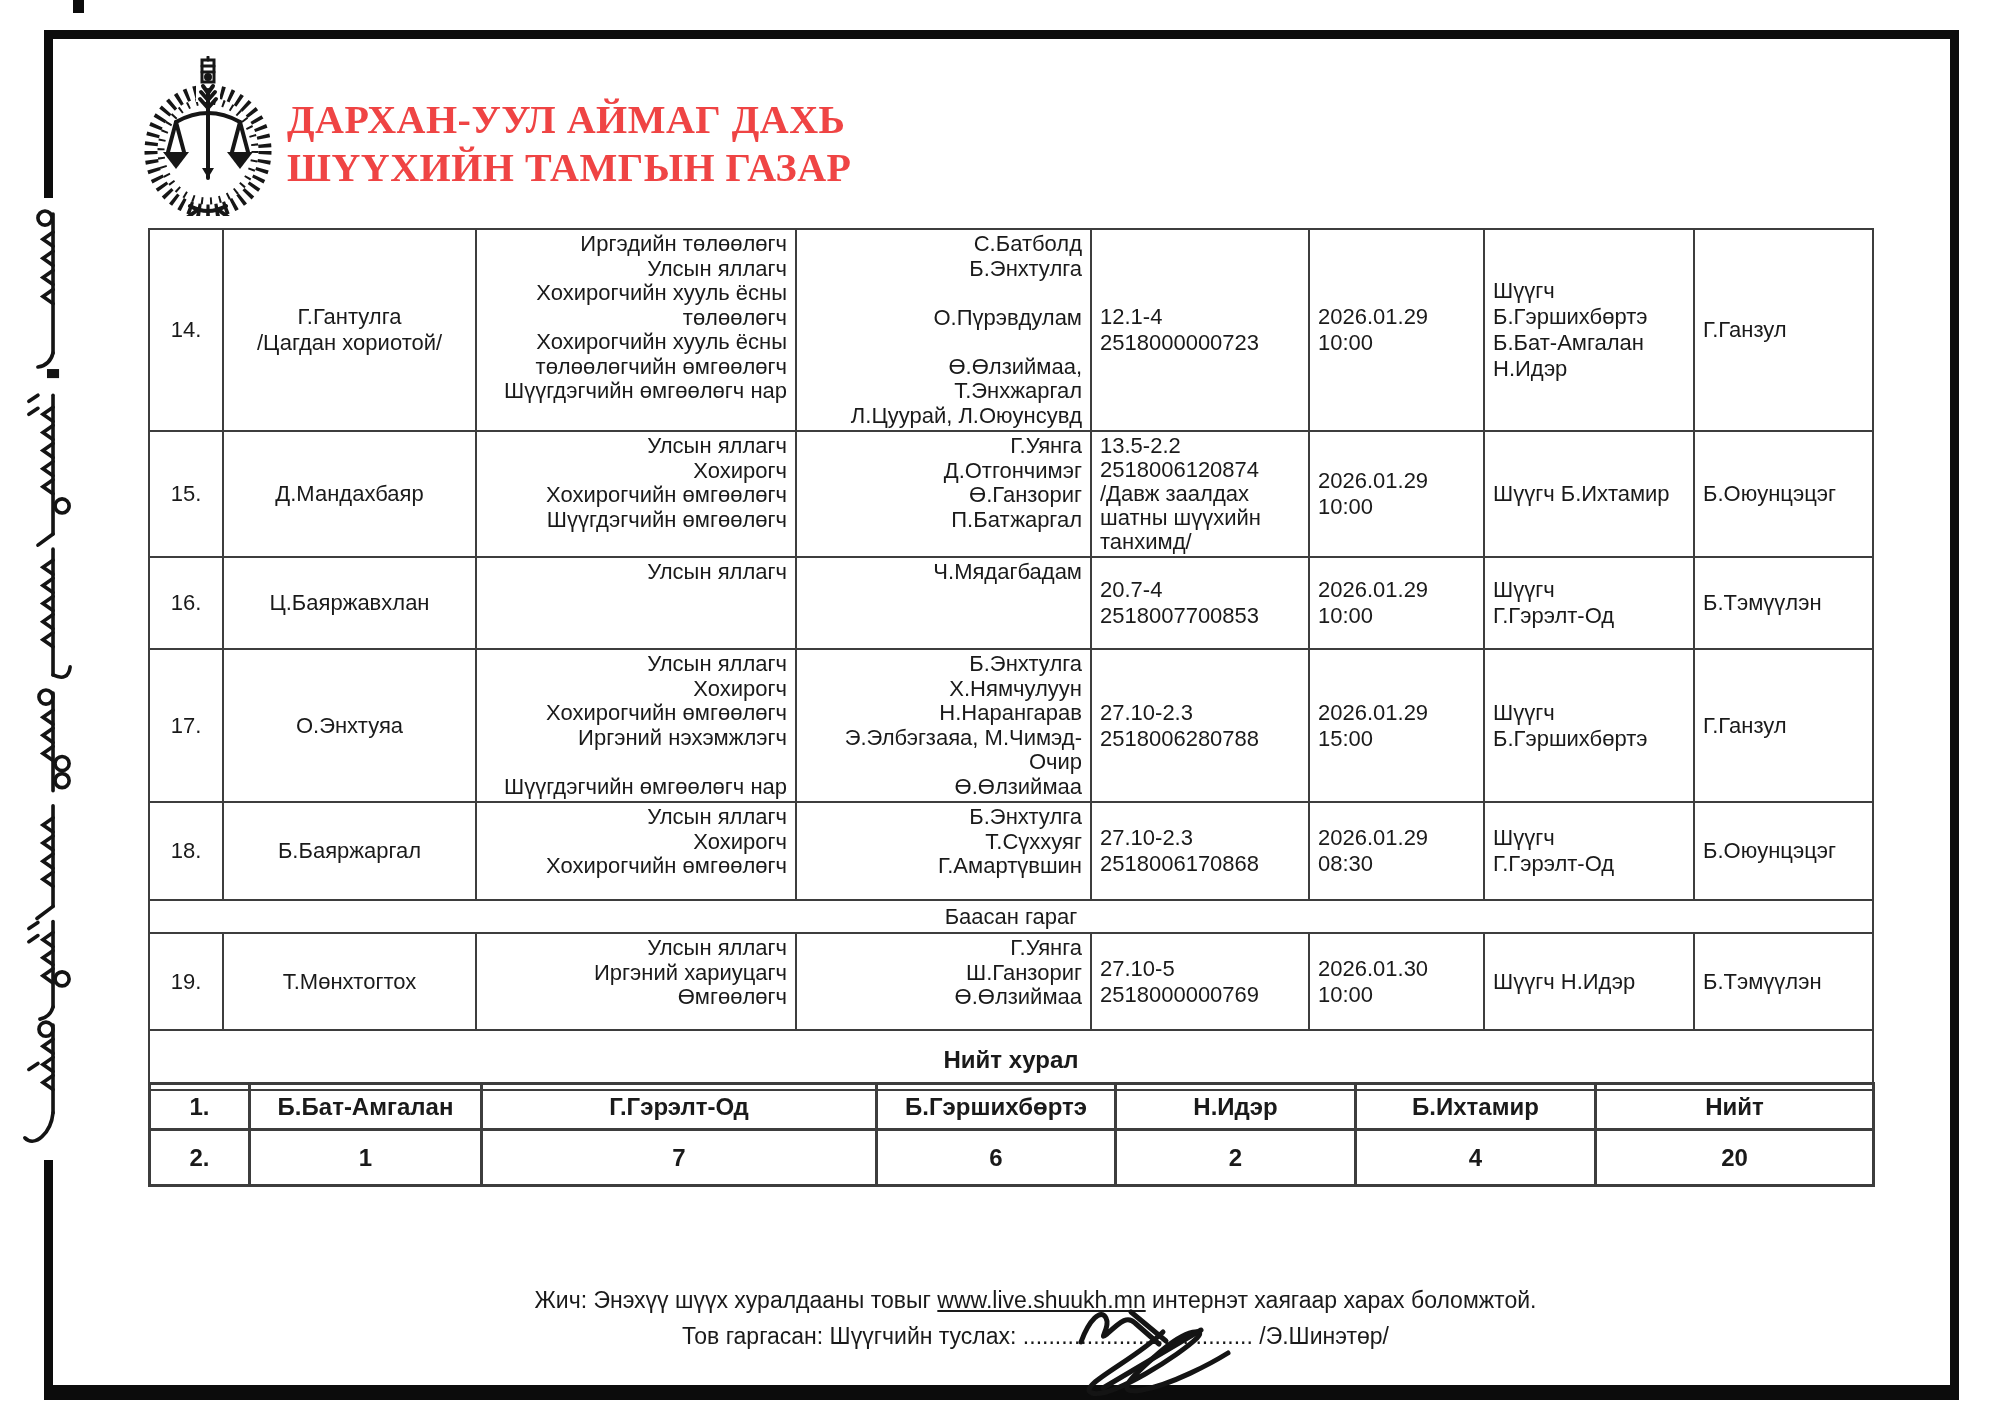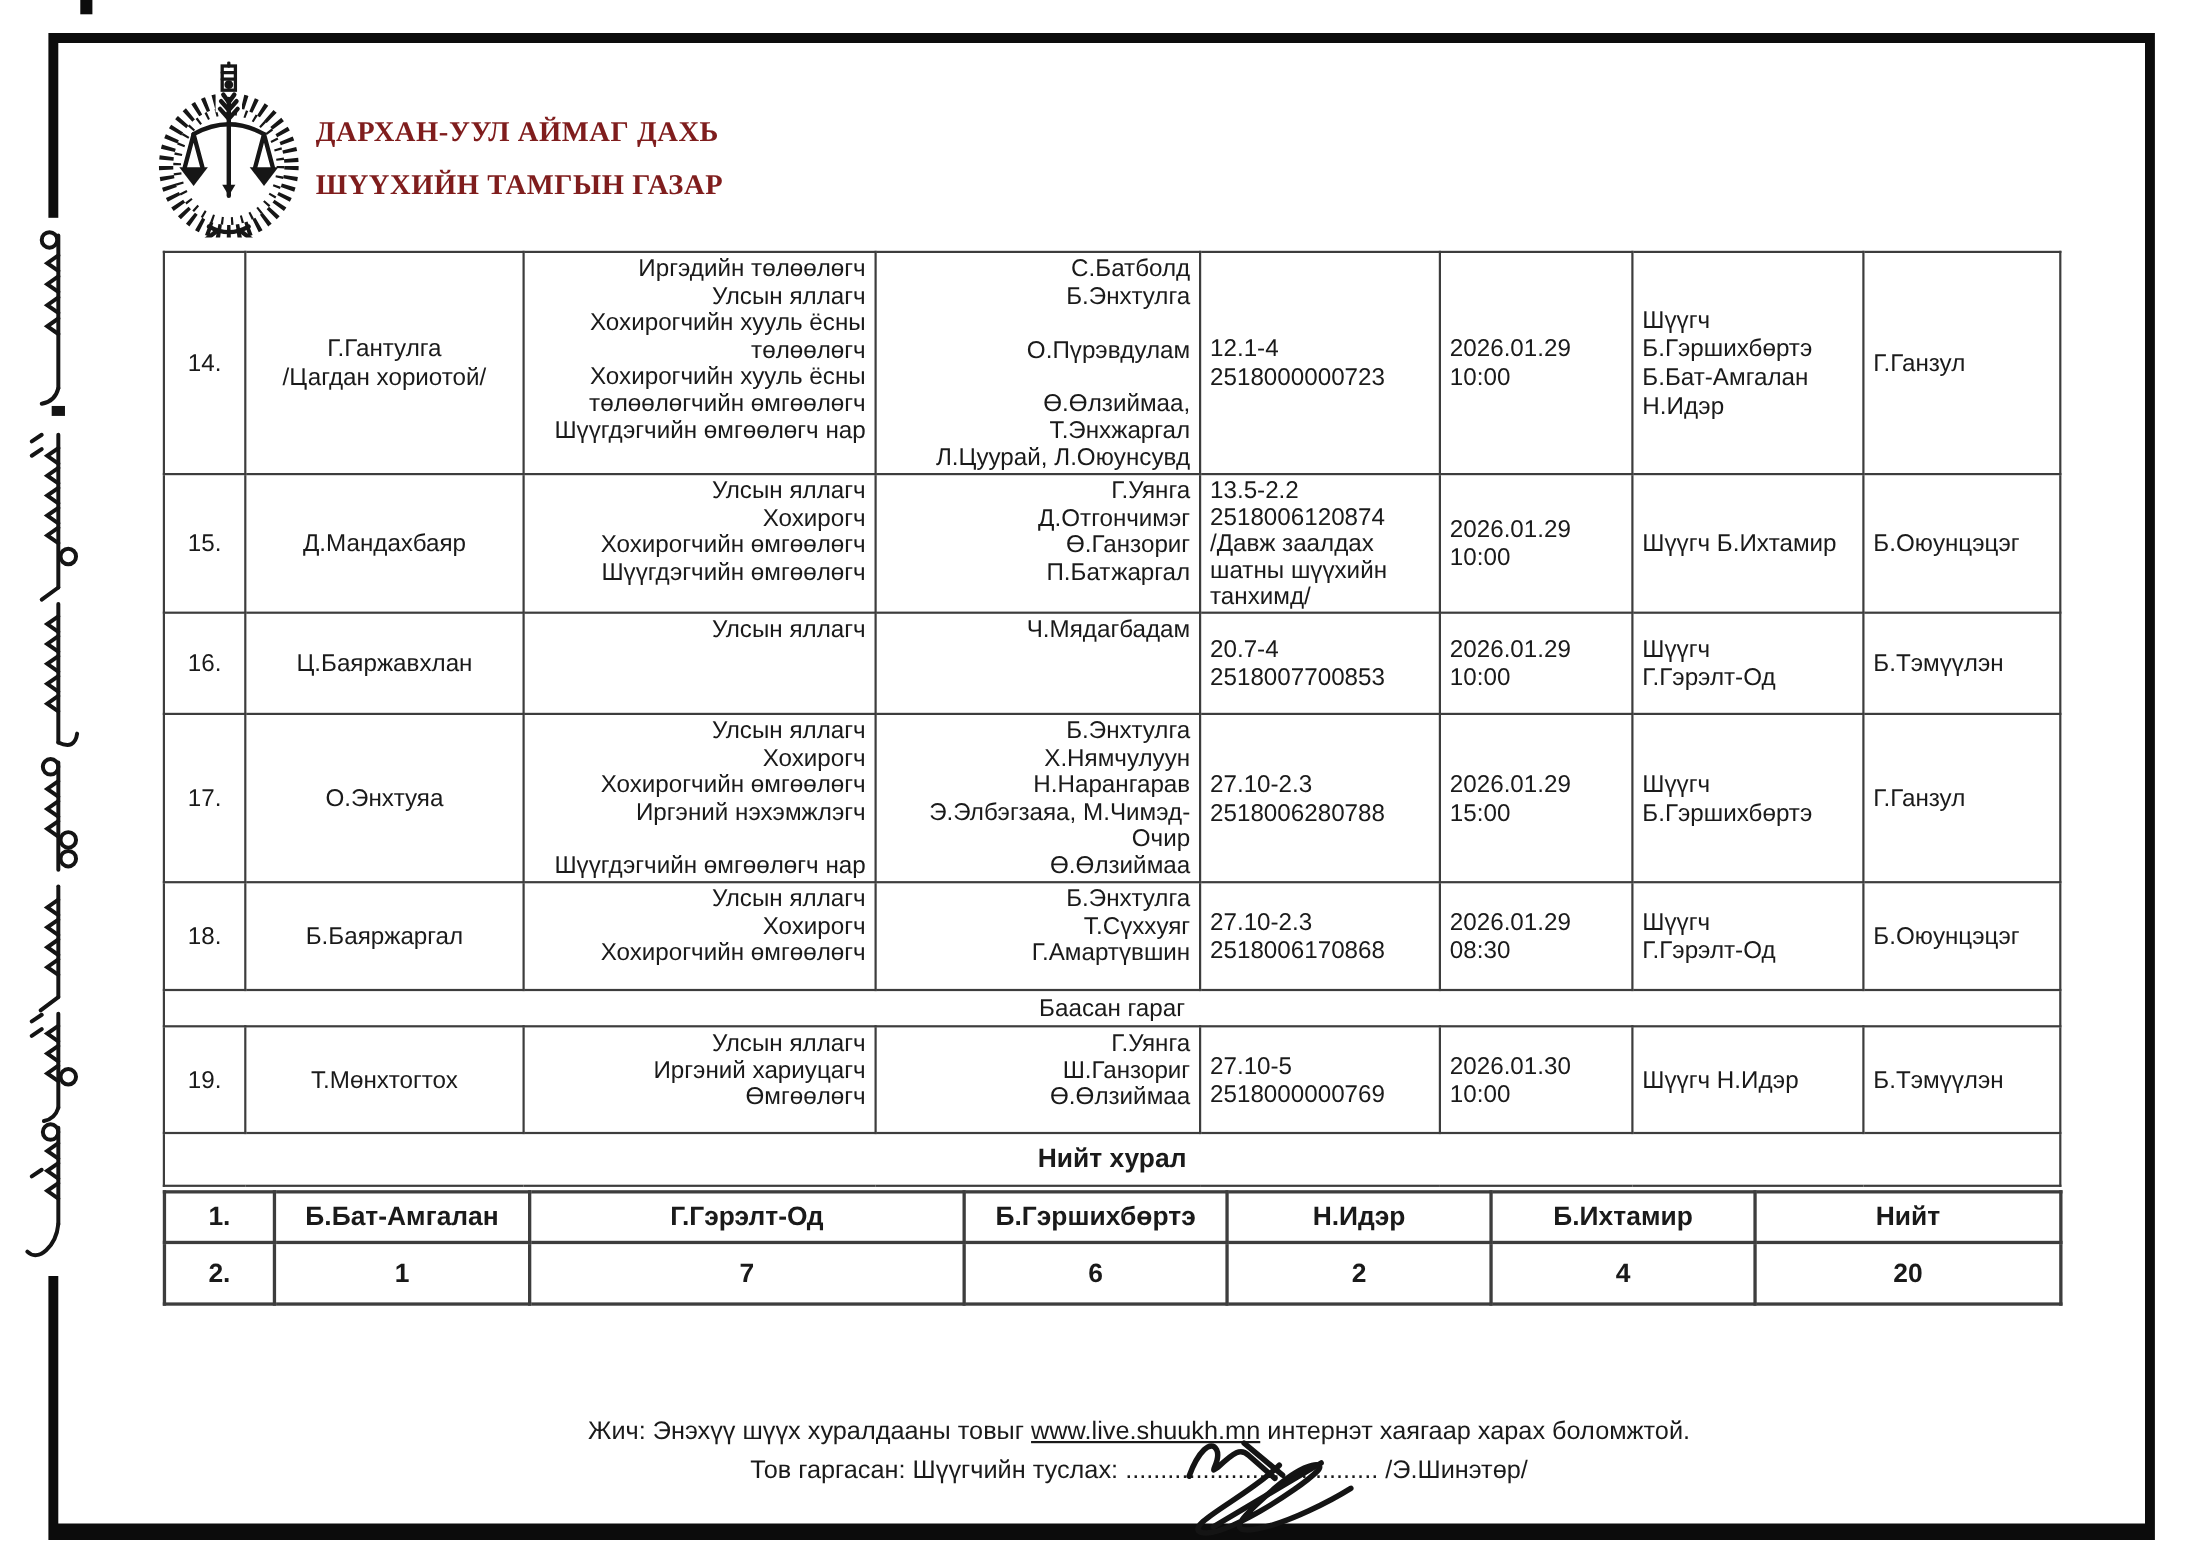--- a/index.html
+++ b/index.html
@@ -10,22 +10,22 @@
   .frame{
     position:absolute;left:44px;top:30px;width:1915px;height:1370px;
     border:9px solid #0c0c0c;border-bottom-width:15px;box-sizing:border-box;
   }
   .top-tick{position:absolute;left:73px;top:0;width:11px;height:13px;background:#0c0c0c;}
   .left-border-cover{position:absolute;left:38px;top:198px;width:24px;height:962px;background:#ffffff;}
   .mongol-script{position:absolute;left:20px;top:202px;width:58px;height:956px;}
   .logo{position:absolute;left:138px;top:56px;width:140px;height:160px;}
   .org-title{
     position:absolute;left:287px;top:96px;
-    font-family:"Liberation Serif", serif;font-weight:bold;font-size:26px;line-height:48px;
-    letter-spacing:0.5px;color:#7f1d1d;
+    font-family:"Liberation Serif", serif;font-weight:bold;font-size:40px;line-height:48px;
+    letter-spacing:0.5px;color:#ef4444;
   }
   table{border-collapse:collapse;table-layout:fixed;}
   table.main{position:absolute;left:148px;top:228px;width:1724px;font-size:22px;}
   table.main td{border:2px solid #3d3d3d;padding:2px 8px;white-space:pre-line;}
   td.c-no{text-align:center;vertical-align:middle;margin-top:34px;}
   td.c-name{text-align:center;vertical-align:middle;line-height:26px;}
   td.c-roles,td.c-part{text-align:right;vertical-align:top;line-height:24.5px;padding-top:3px;}
   td.c-case,td.c-dt,td.c-judge,td.c-clerk{text-align:left;vertical-align:middle;line-height:26px;margin-top:28px;}
   td.day-row{text-align:center;vertical-align:middle;font-size:22px;}
   td.total-row{text-align:center;vertical-align:middle;font-weight:bold;font-size:24px;}
@@ -239,21 +239,21 @@
     <td class="c-part">Г.Уянга
 Ш.Ганзориг
 Ө.Өлзиймаа</td>
     <td class="c-case">27.10-5
 2518000000769</td>
     <td class="c-dt">2026.01.30
 10:00</td>
     <td class="c-judge">Шүүгч Н.Идэр</td>
     <td class="c-clerk">Б.Тэмүүлэн</td>
   </tr>
-  <tr style="height:48px">
+  <tr style="height:60px">
     <td class="total-row" colspan="8">Нийт хурал</td>
   </tr>
 </tbody>
   </table>
 
 <table class="summary">
   <colgroup>
     <col style="width:100px">
       <col style="width:232px">
       <col style="width:395px">

